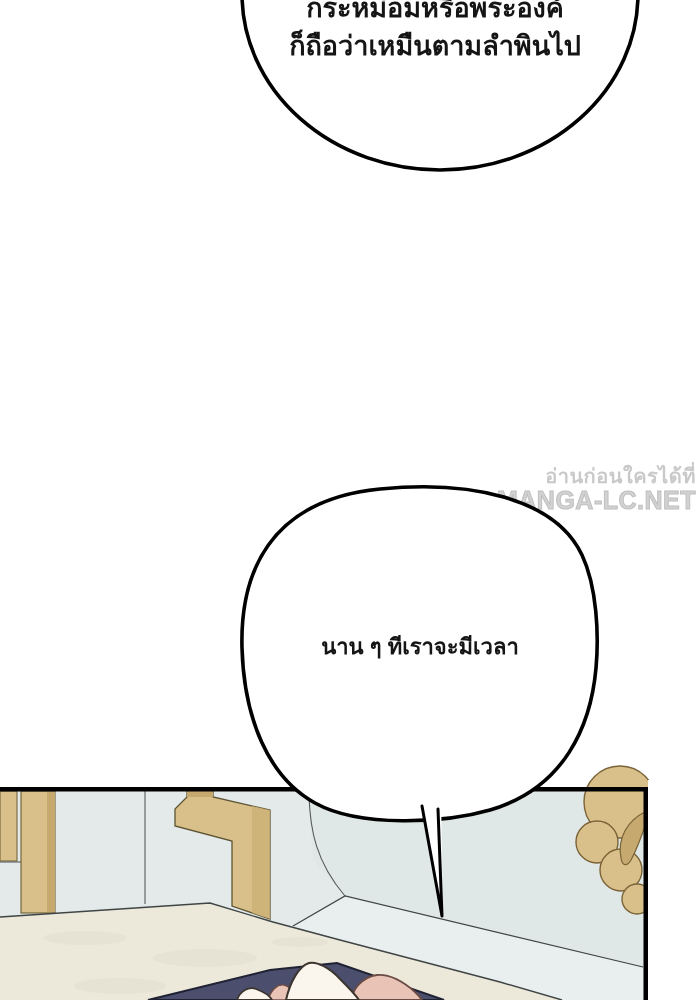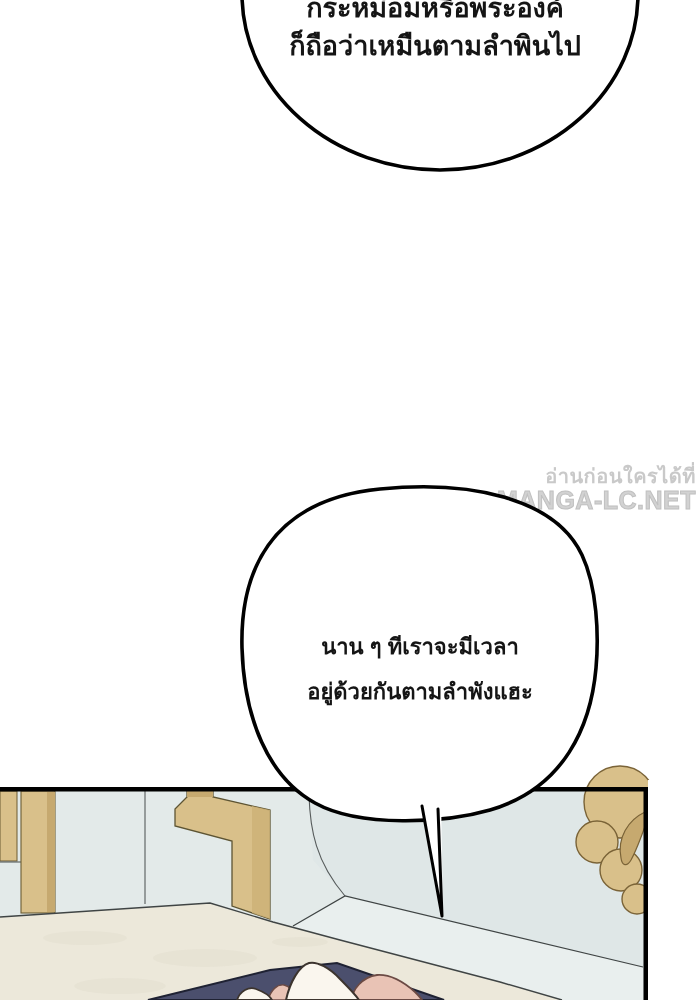--- a/index.html
+++ b/index.html
@@ -106,16 +106,15 @@
     </g>
   </svg>
 
   <div class="bubble-text top">
     <div>กระหม่อมหรือพระองค์</div>
     <div>ก็ถือว่าเหมืนตามลำพินไป</div>
   </div>
 
   <div class="bubble-text mid">
     <div>นาน ๆ ทีเราจะมีเวลา</div>
-    <div>อยู่ด้วยกันตามลำพังแฮะ</div>
   </div>
 
 </div>
 
 </body></html>

